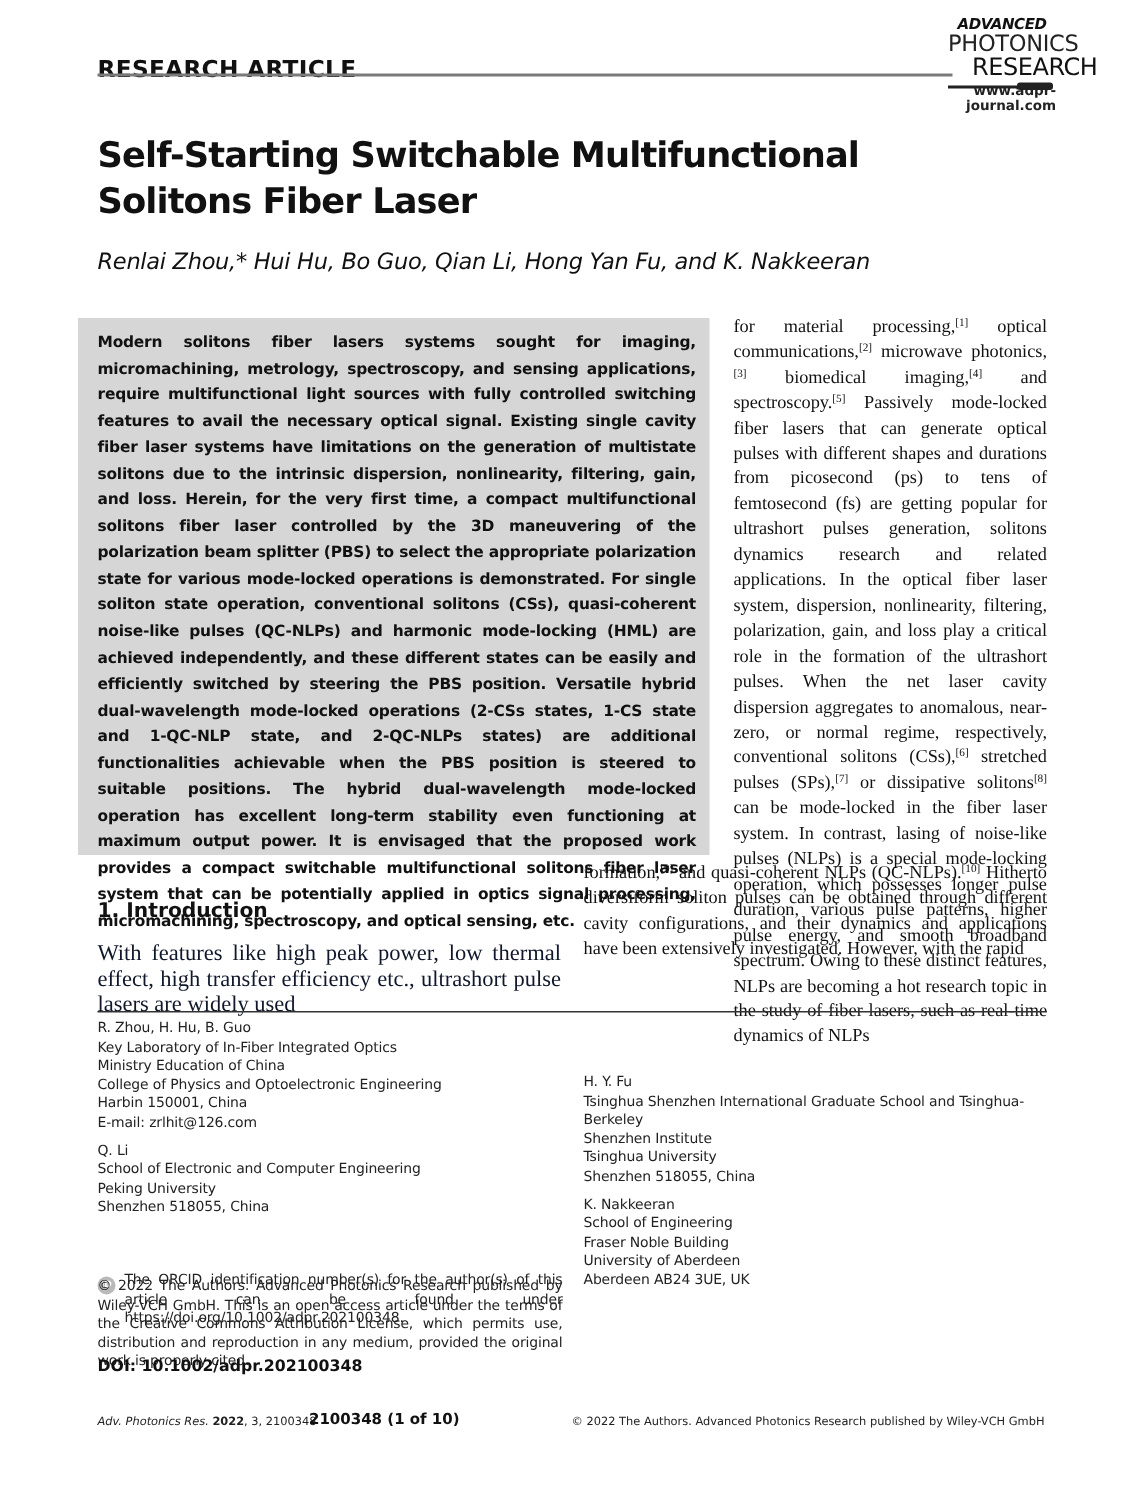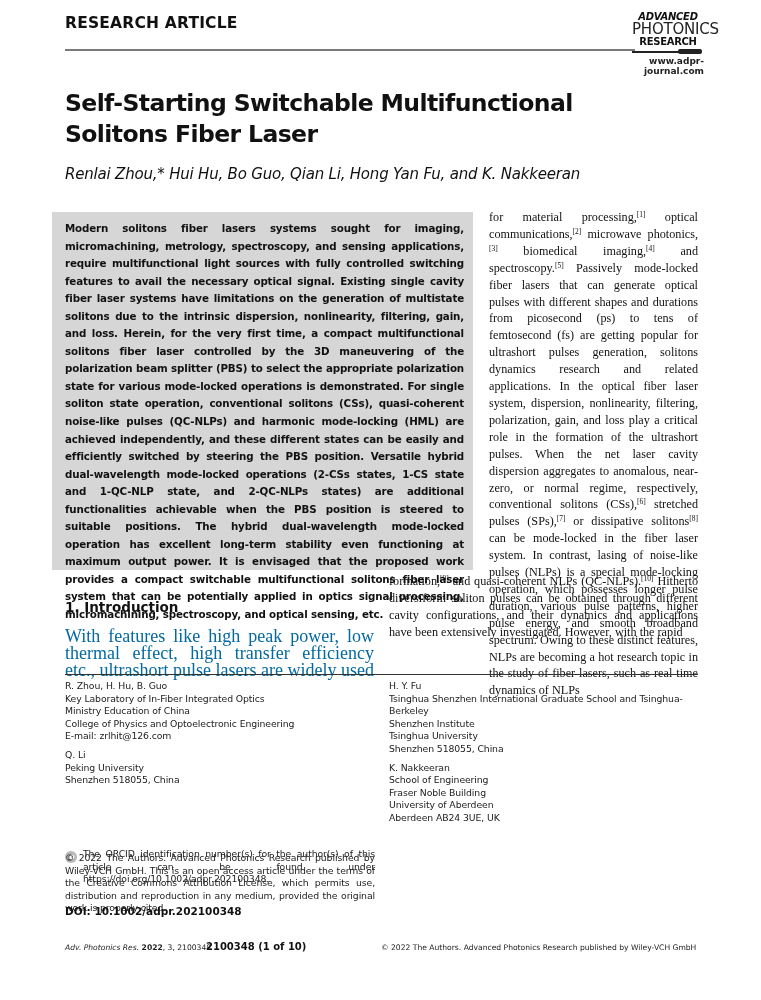--- a/index.html
+++ b/index.html
@@ -1,33 +1,33 @@
 <!DOCTYPE html>
 <html><head>
 <meta charset="utf-8">
 <style>
   * { margin: 0; padding: 0; box-sizing: border-box; }
   html, body { width: 761px; height: 1000px; background: #ffffff; overflow: hidden; }
   body { position: relative; font-family: "Liberation Serif", serif; color: #1a1a1a; }
 
   .header-label {
-    position: absolute; left: 65px; top: 14px;
+    position: absolute; left: 65px; top: 37px;
     font-family: "DejaVu Sans", sans-serif; font-weight: bold;
     font-size: 15.5px; letter-spacing: 0.2px; color: #111;
   }
   .header-rule {
     position: absolute; left: 65px; top: 49px; width: 570px; height: 2px; background: #7a7a7a;
   }
   .logo {
     position: absolute; left: 632px; top: 12px; width: 72px; text-align: center;
     font-family: "DejaVu Sans", sans-serif; line-height: 1;
   }
   .logo .l1 { font-size: 10px; font-weight: bold; font-style: italic; letter-spacing: -0.3px; color: #111; }
   .logo .l2 { font-size: 15px; color: #222; letter-spacing: -0.2px; }
-  .logo .l3 { font-size: 10px; font-weight: bold; color: #111; letter-spacing: -0.3px; }
+  .logo .l3 { font-size: 16px; font-weight: normal; color: #111; letter-spacing: -0.3px; margin-left: 16px; }
   .logo .bar { position: relative; height: 5px; margin-top: 2px; }
   .logo .bar .line { position: absolute; left: 0; right: 24px; top: 2px; height: 1.5px; background: #222; }
   .logo .bar .pill { position: absolute; right: 2px; top: 0; width: 24px; height: 5px; background: #222; border-radius: 2px; color: #fff; font-size: 3px; line-height: 5px; }
   .site-url {
     position: absolute; left: 590px; top: 56px; width: 114px; text-align: right;
     font-family: "DejaVu Sans", sans-serif; font-size: 9px; font-weight: bold; color: #222;
   }
 
   .title {
     position: absolute; left: 65px; top: 88px; width: 610px;
@@ -59,31 +59,31 @@
     font-size: 12.2px; line-height: 16.9px; text-align: justify; color: #111;
   }
   sup { font-size: 7.5px; line-height: 0; vertical-align: 4px; }
 
   .section-heading {
     position: absolute; left: 65px; top: 599px;
     font-family: "DejaVu Sans", sans-serif; font-size: 13.5px; font-weight: bold; color: #111;
   }
   .intro-text {
     position: absolute; left: 65px; top: 628px; width: 309px;
-    font-size: 18px; line-height: 17px; text-align: justify; color: #0369a1;
+    font-size: 15px; line-height: 17px; text-align: justify; color: #0f172a;
   }
 
   .footnote-rule { position: absolute; left: 65px; top: 674px; width: 633px; height: 1px; background: #333; }
   .affil {
     position: absolute; font-family: "DejaVu Sans", sans-serif; font-size: 9.3px;
     line-height: 12.6px; color: #222; letter-spacing: -0.1px;
   }
   .affil .block { margin-bottom: 6px; }
   .affil-left { left: 65px; top: 680px; width: 310px; }
-  .affil-right { left: 389px; top: 680px; width: 320px; }
+  .affil-right { left: 389px; top: 716px; width: 320px; }
 
   .orcid-row { position: absolute; left: 65px; top: 848px; width: 310px; display: flex; }
   .orcid-icon {
     flex: 0 0 12px; width: 12px; height: 12px; border-radius: 50%; background: #b9b9b9;
     color: #fff; font-family: "DejaVu Sans", sans-serif; font-size: 6px; font-weight: bold;
     text-align: center; line-height: 12px; margin-top: 3px; margin-right: 6px;
   }
   .orcid-text {
     font-family: "DejaVu Sans", sans-serif; font-size: 9.3px; line-height: 12.6px;
     color: #222; text-align: justify; letter-spacing: -0.1px;
@@ -136,24 +136,26 @@
 <p class="intro-text">With features like high peak power, low thermal effect, high transfer efficiency etc., ultrashort pulse lasers are widely used</p>
 
 <div class="footnote-rule"></div>
 
 <div class="affil affil-left">
   <div class="block">
     <div>R. Zhou, H. Hu, B. Guo</div>
     <div>Key Laboratory of In-Fiber Integrated Optics</div>
     <div>Ministry Education of China</div>
     <div>College of Physics and Optoelectronic Engineering</div>
+    <div>Harbin 150001, China</div>
     <div>E-mail: zrlhit@126.com</div>
   </div>
   <div class="block">
     <div>Q. Li</div>
+    <div>School of Electronic and Computer Engineering</div>
     <div>Peking University</div>
     <div>Shenzhen 518055, China</div>
   </div>
 </div>
 
 <div class="affil affil-right">
   <div class="block">
     <div>H. Y. Fu</div>
     <div>Tsinghua Shenzhen International Graduate School and Tsinghua-Berkeley</div>
     <div>Shenzhen Institute</div>

